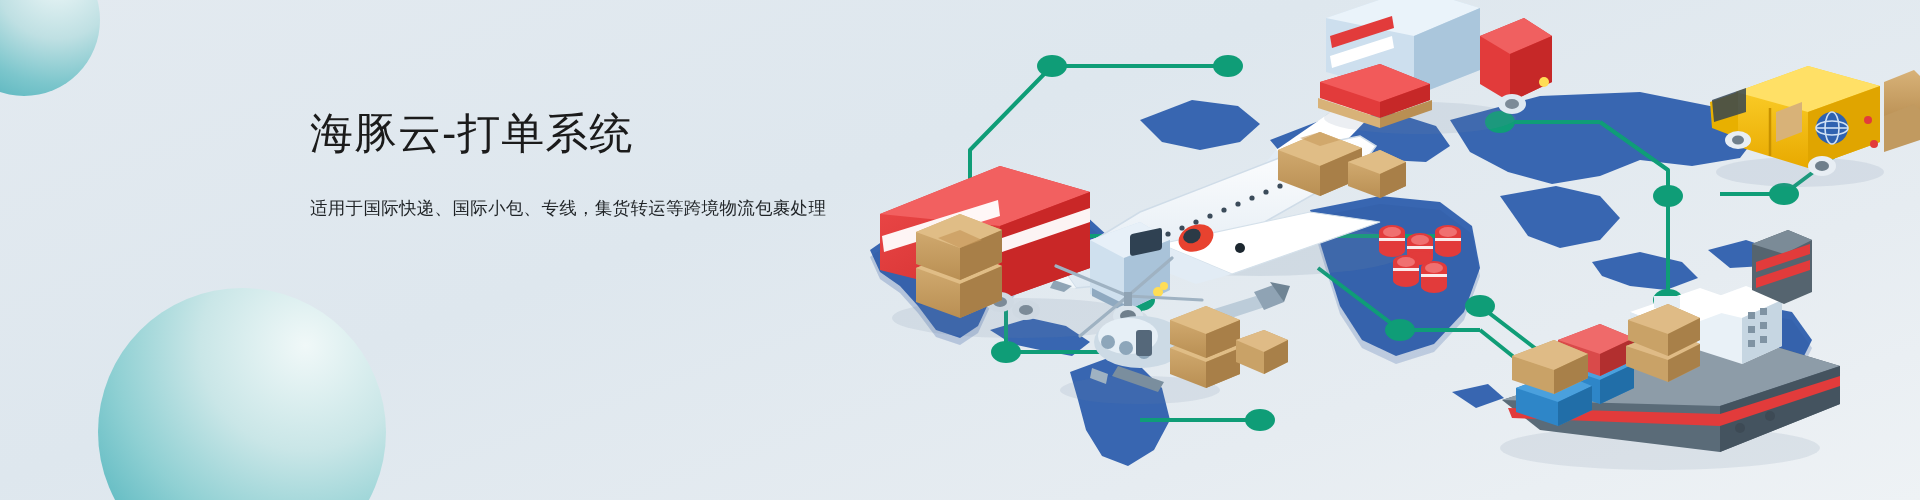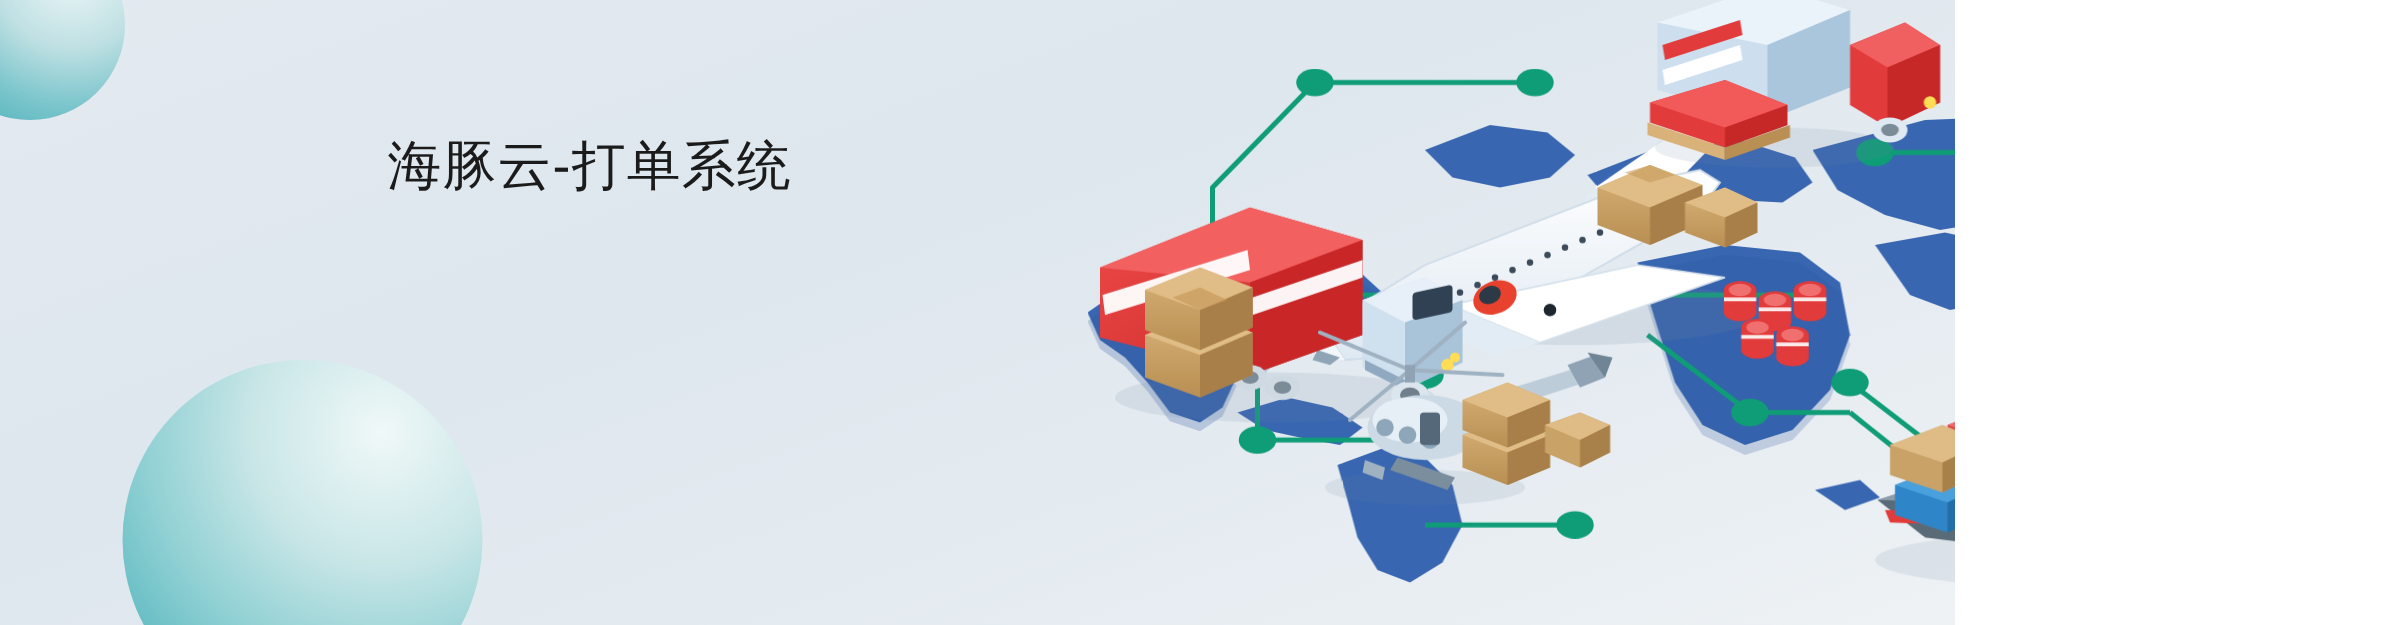--- a/index.html
+++ b/index.html
@@ -1,21 +1,21 @@
 <!DOCTYPE html>
 <html><head>
 <meta charset="utf-8">
 <style>
   html,body{margin:0;padding:0;}
   body{
     width:1920px;height:500px;overflow:hidden;
     font-family:"Liberation Sans","DejaVu Sans",sans-serif;
   }
   .banner{
-    position:relative;width:1564px;height:500px;overflow:hidden;
+    position:relative;width:1920px;height:500px;overflow:hidden;
     background:linear-gradient(160deg,#e3eaf0 0%,#dee7ee 40%,#e6ecf1 75%,#eef2f5 100%);
   }
   
   .deco-circle{position:absolute;border-radius:50%;}
   .deco-tl{
     left:-52px;top:-56px;width:152px;height:152px;
     background:radial-gradient(circle at 72% 22%, #eef7f8 0%, #bfe0e3 38%, #7cc6cc 66%, #41aab5 100%);
   }
   .deco-bl{
     left:98px;top:288px;width:288px;height:288px;
@@ -38,20 +38,21 @@
 </head>
 <body>
 
 <div class="banner">
 
   <div class="deco-circle deco-tl"></div>
   <div class="deco-circle deco-bl"></div>
 
   <div class="text-block">
     <h1 class="hero-title">海豚云-打单系统</h1>
+    <p class="hero-subtitle">适用于国际快递、国际小包、专线，集货转运等跨境物流包裹处理</p>
   </div>
 
   <div class="illus">
     <svg viewBox="0 0 1080 500" xmlns="http://www.w3.org/2000/svg">
       <defs>
         <linearGradient id="planeBody" x1="0" y1="0" x2="0" y2="1">
           <stop offset="0" stop-color="#ffffff"></stop>
             <stop offset="1" stop-color="#dfe9f2"></stop>
         </linearGradient>
         <linearGradient id="redTrk" x1="0" y1="0" x2="1" y2="1">

